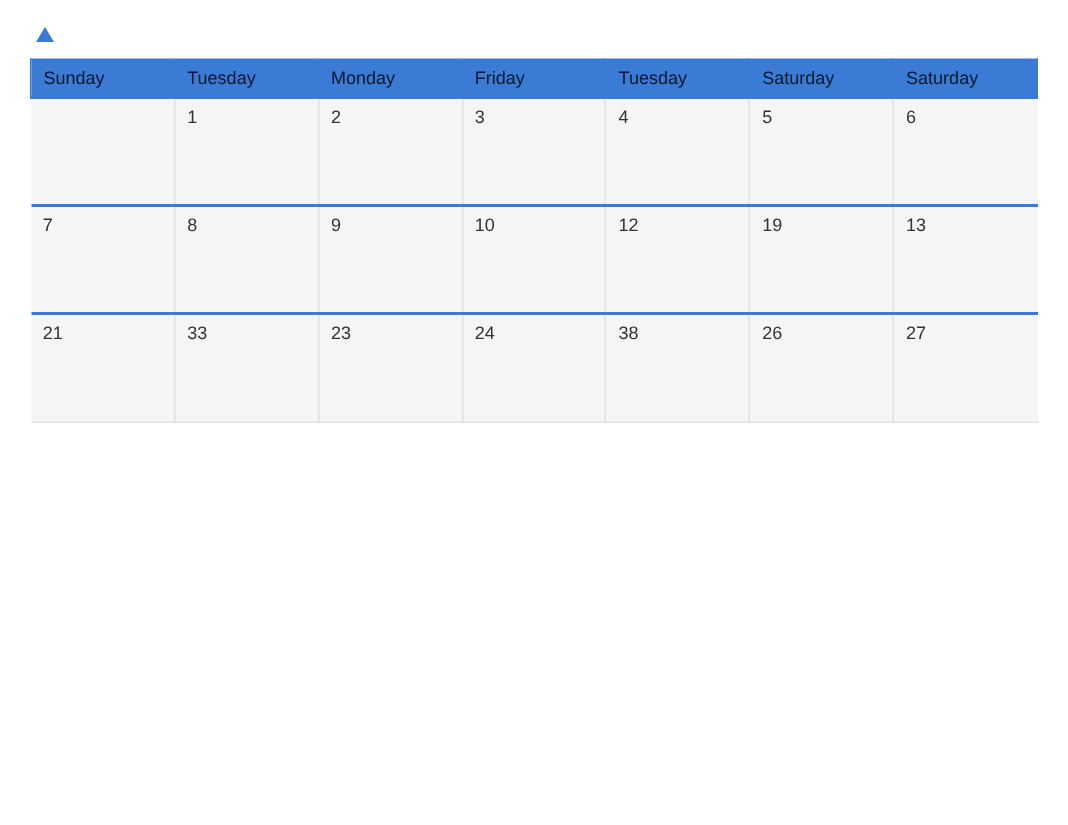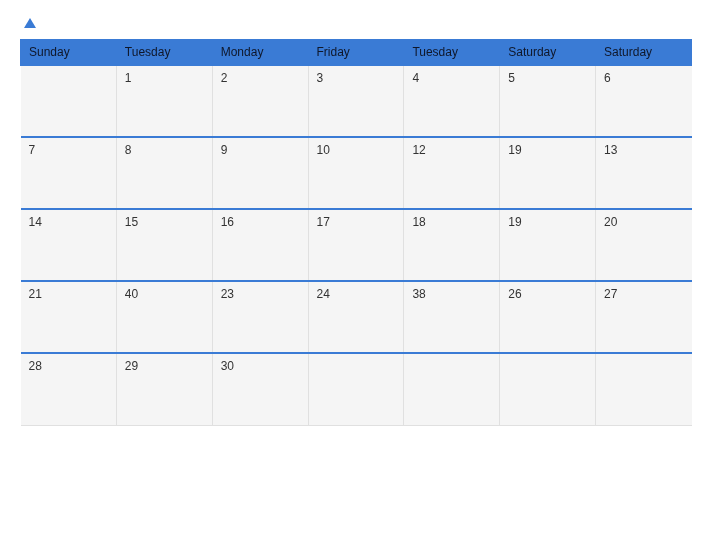--- a/index.html
+++ b/index.html
@@ -151,41 +151,23 @@
         <tr>
           <td>7</td>
           <td>8</td>
           <td>9</td>
           <td>10</td>
           <td>12</td>
           <td>19</td>
           <td>13</td>
         </tr>
         <tr>
-          <td>14</td>
-          <td>15</td>
-          <td>16</td>
-          <td>17</td>
-          <td>18</td>
-          <td>19</td>
-          <td>20</td>
-        </tr>
-        <tr>
           <td>21</td>
-          <td>40</td>
+          <td>33</td>
           <td>23</td>
           <td>24</td>
           <td>38</td>
           <td>26</td>
           <td>27</td>
         </tr>
-        <tr>
-          <td>28</td>
-          <td>29</td>
-          <td>30</td>
-          <td class="empty"></td>
-          <td class="empty"></td>
-          <td class="empty"></td>
-          <td class="empty"></td>
-        </tr>
       </tbody>
   </table>
 </div>
 
 </body></html>

